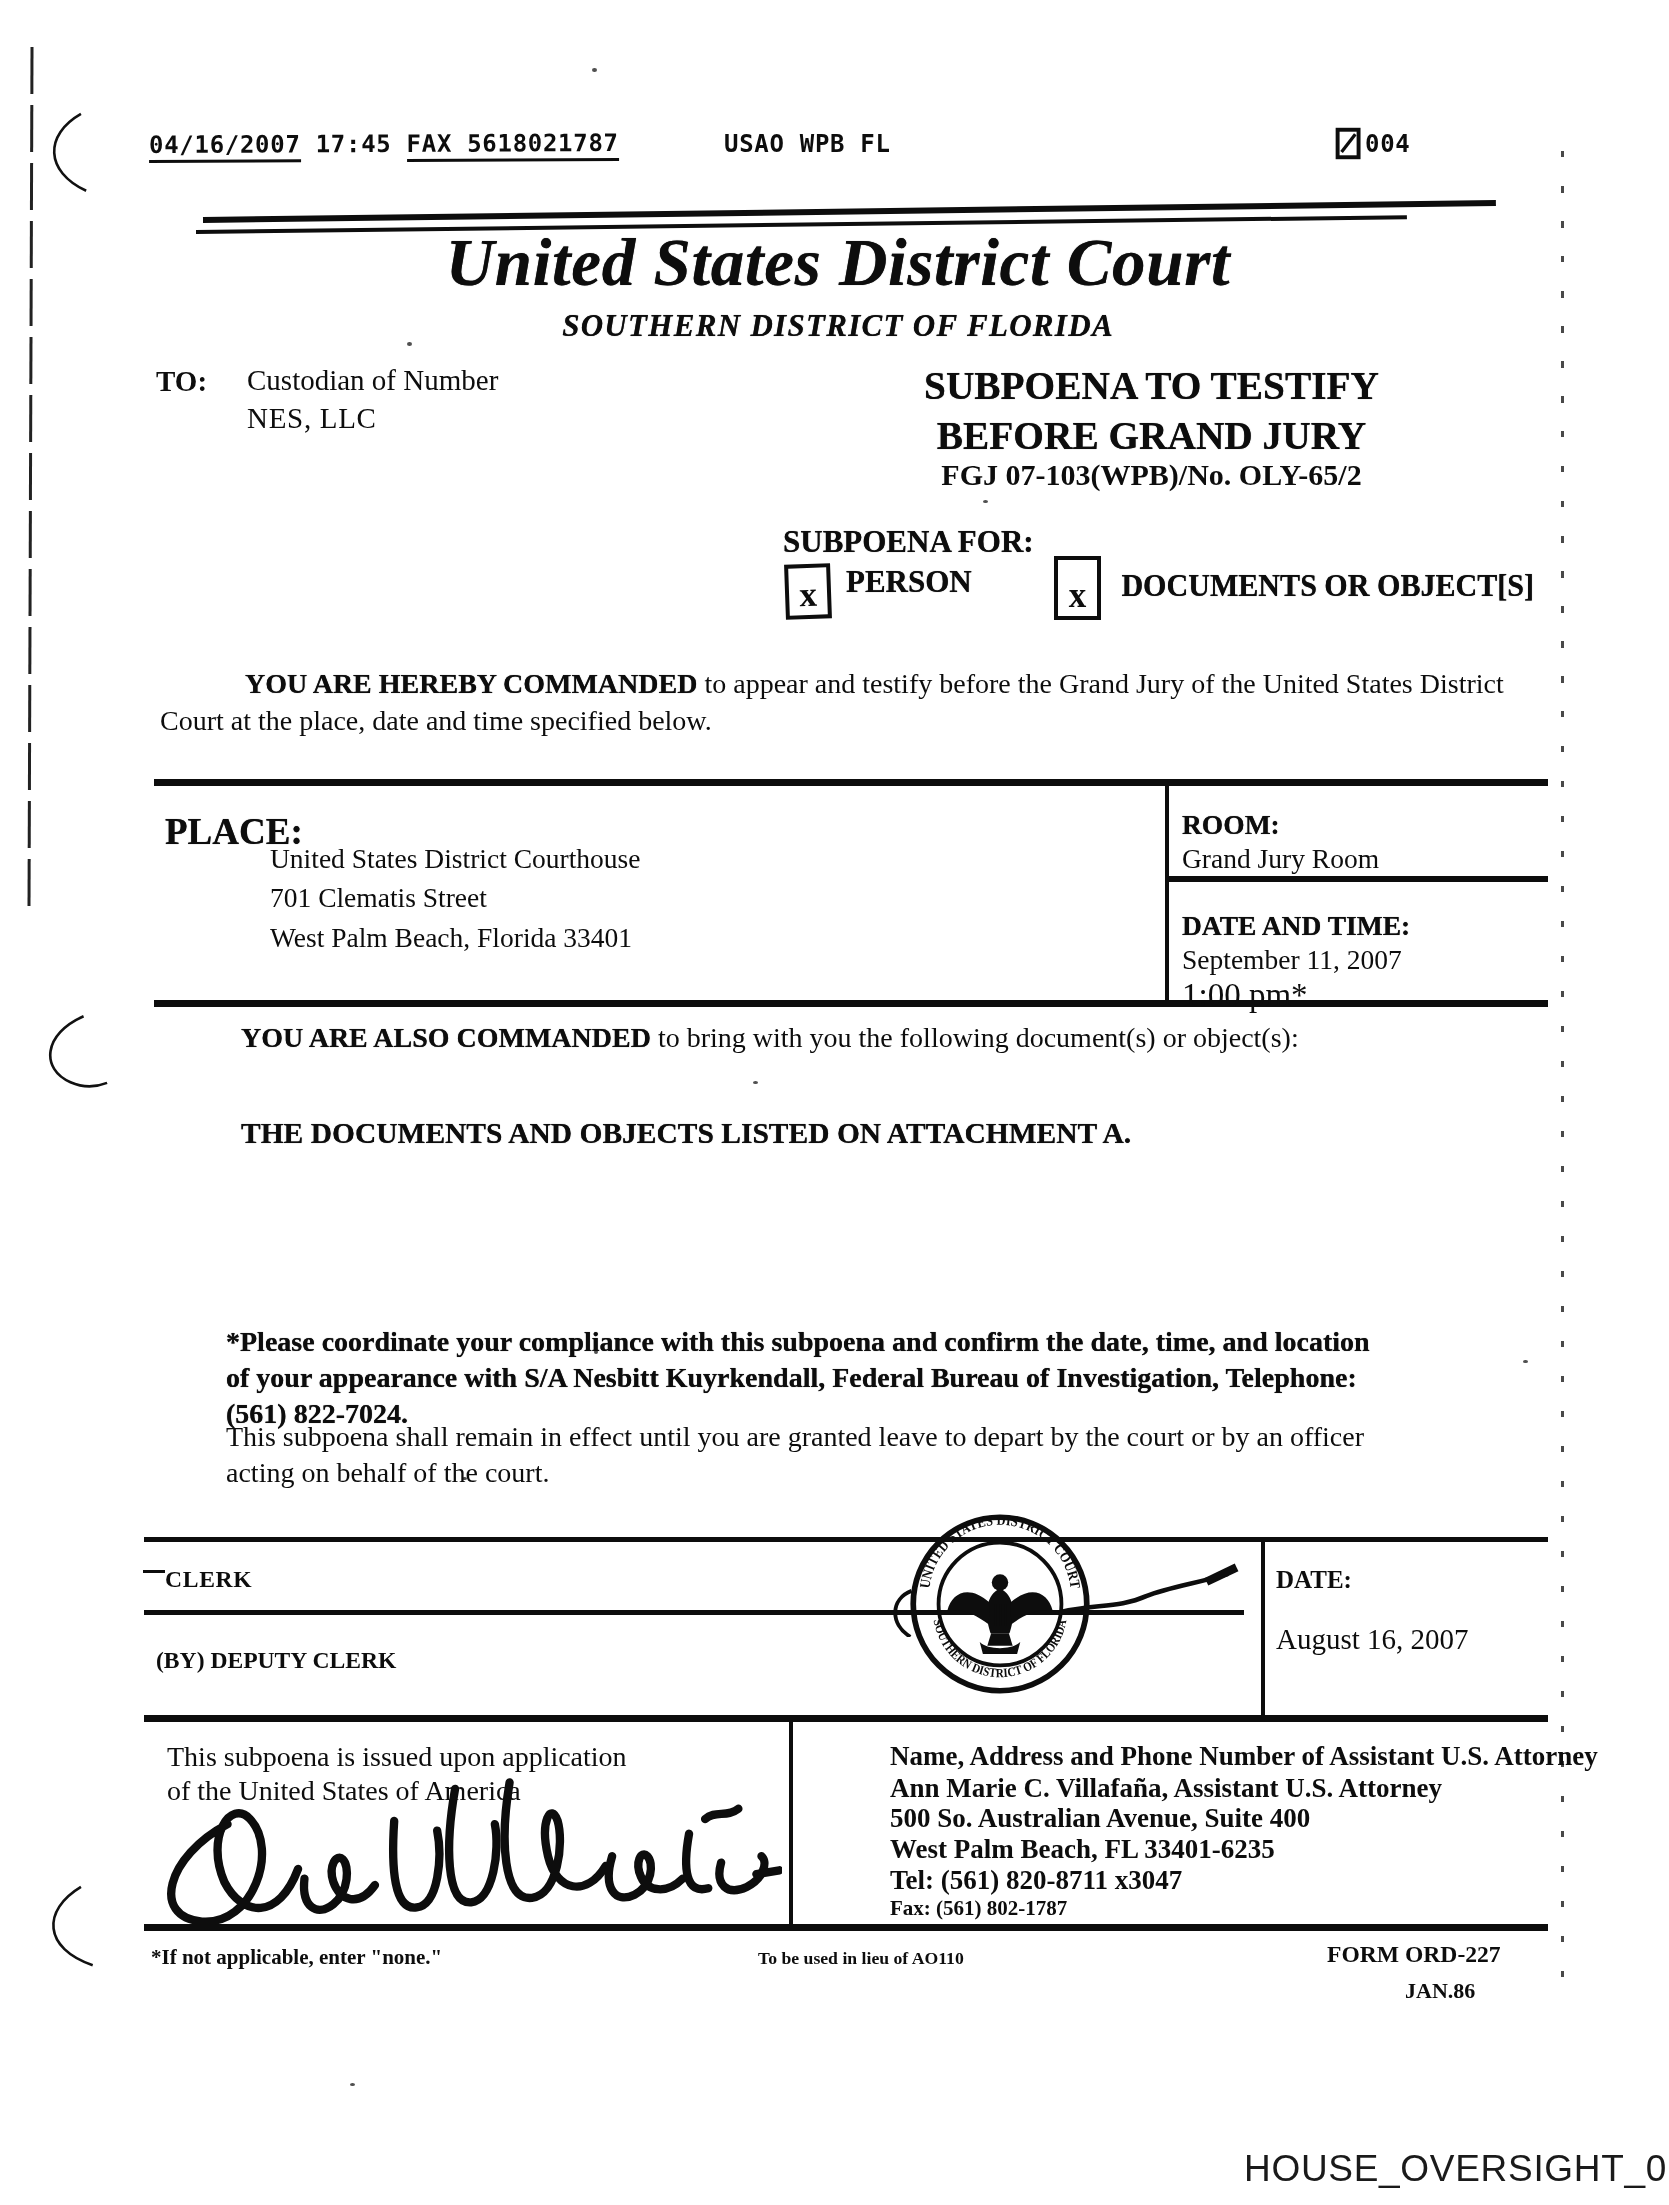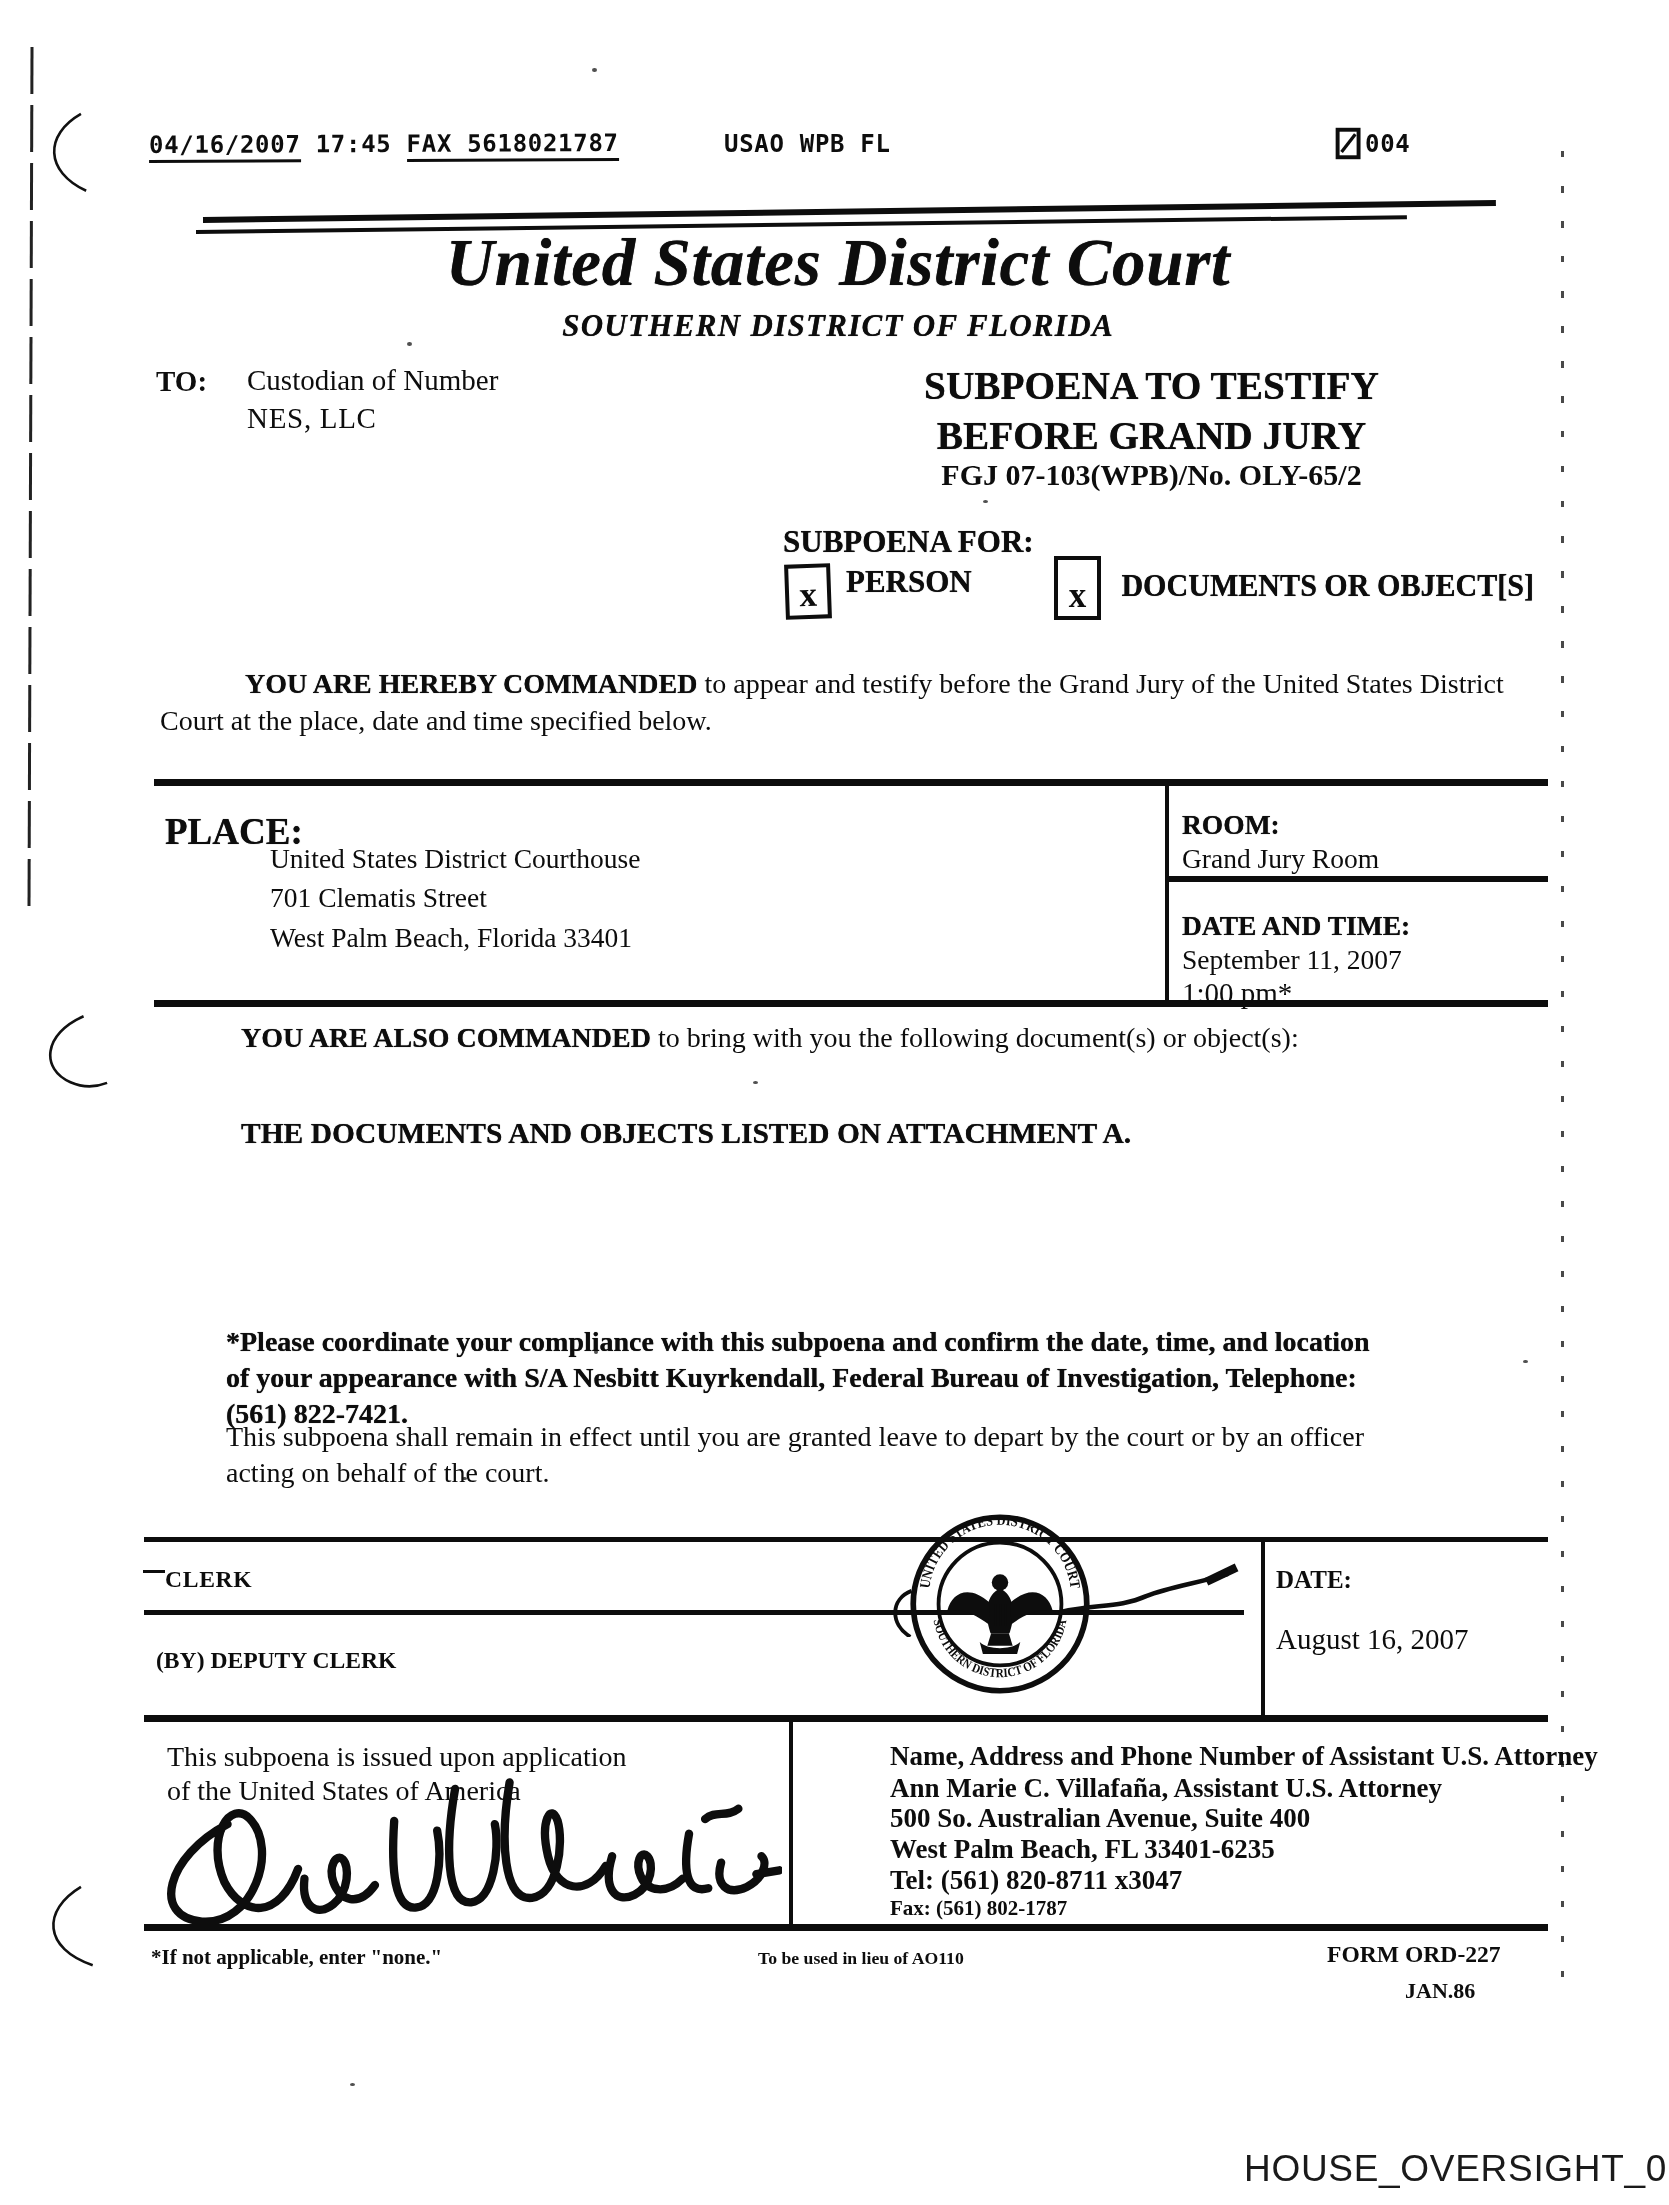--- a/index.html
+++ b/index.html
@@ -96,29 +96,29 @@
 
 <div class="abs serif b ink" style="left:165px;top:810px;font-size:37px">PLACE:</div>
 <div class="abs serif" style="left:270px;top:843px;font-size:27.5px">United States District Courthouse</div>
 <div class="abs serif" style="left:270px;top:882px;font-size:27.5px">701 Clematis Street</div>
 <div class="abs serif" style="left:270px;top:922px;font-size:27.5px">West Palm Beach, Florida 33401</div>
 
 <div class="abs serif b ink" style="left:1182px;top:809px;font-size:27.5px">ROOM:</div>
 <div class="abs serif" style="left:1182px;top:843px;font-size:27.5px">Grand Jury Room</div>
 <div class="abs serif b ink" style="left:1182px;top:910px;font-size:27.5px">DATE AND TIME:</div>
 <div class="abs serif" style="left:1182px;top:944px;font-size:27.5px">September 11, 2007</div>
-<div class="abs serif" style="left:1182px;top:977px;font-size:29px">1:00 pm*</div>
+<div class="abs serif" style="left:1182px;top:977px;font-size:33px">1:00 pm*</div>
 
 <div class="abs serif nowrap" style="left:241px;top:1022px;font-size:28px">
   <span class="b ink">YOU ARE ALSO COMMANDED</span><span> to bring with you the following document(s) or object(s):</span>
 </div>
 
 <div class="abs serif b ink" style="left:241px;top:1117px;font-size:29.5px">THE DOCUMENTS AND OBJECTS LISTED ON ATTACHMENT A.</div>
 
-<div class="abs serif b ink" style="left:226px;top:1324px;width:1172px;font-size:28px;line-height:1.28">*Please coordinate your compliance with this subpoena and confirm the date, time, and location of your appearance with S/A Nesbitt Kuyrkendall, Federal Bureau of Investigation, Telephone: (561) 822-7421.</div>
+<div class="abs serif b ink" style="left:226px;top:1324px;width:1172px;font-size:28px;line-height:1.28">*Please coordinate your compliance with this subpoena and confirm the date, time, and location of your appearance with S/A Nesbitt Kuyrkendall, Federal Bureau of Investigation, Telephone: (561) 822-7024.</div>
 <div class="abs serif" style="left:226px;top:1419px;width:1152px;font-size:28px;line-height:1.28">This subpoena shall remain in effect until you are granted leave to depart by the court or by an officer acting on behalf of the court.</div>
 
 <div class="hr" style="left:144px;top:1537px;width:1404px;height:5.2px"></div>
 <div class="hr" style="left:143px;top:1570px;width:22px;height:3.3px"></div>
 <div class="abs serif b" style="left:165px;top:1566px;font-size:23.6px;letter-spacing:0.7px">CLERK</div>
 <div class="hr" style="left:144px;top:1610px;width:1100px;height:4.6px"></div>
 <div class="abs serif b" style="left:156px;top:1647px;font-size:23.6px">(BY) DEPUTY CLERK</div>
 
 <div class="vr" style="left:1261px;top:1537px;width:3.9px;height:178px"></div>
 <div class="abs serif b" style="left:1276px;top:1566px;font-size:25px">DATE:</div>

